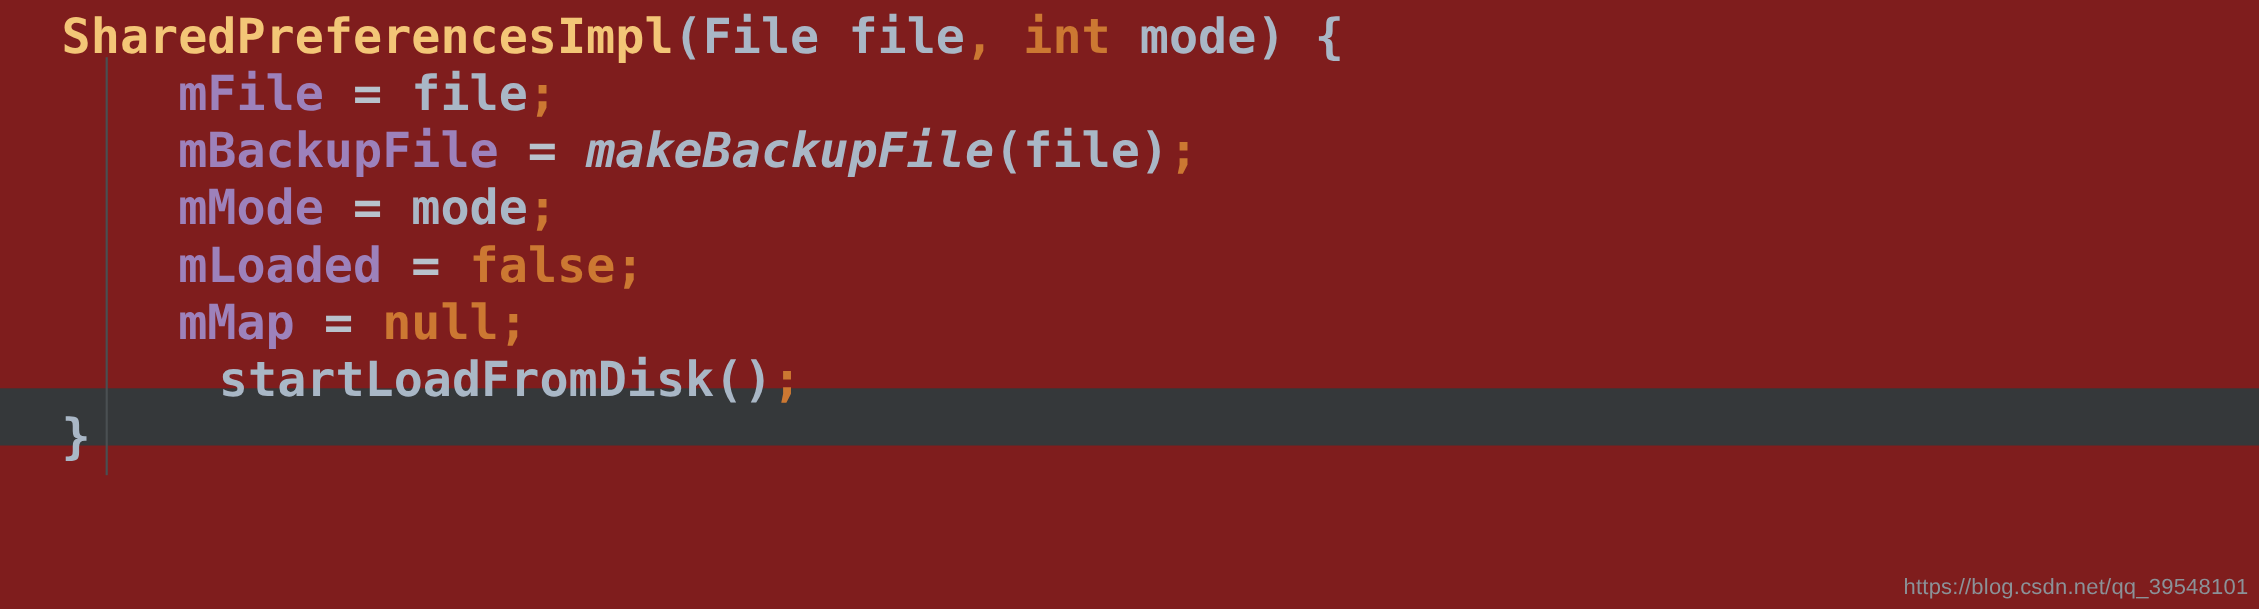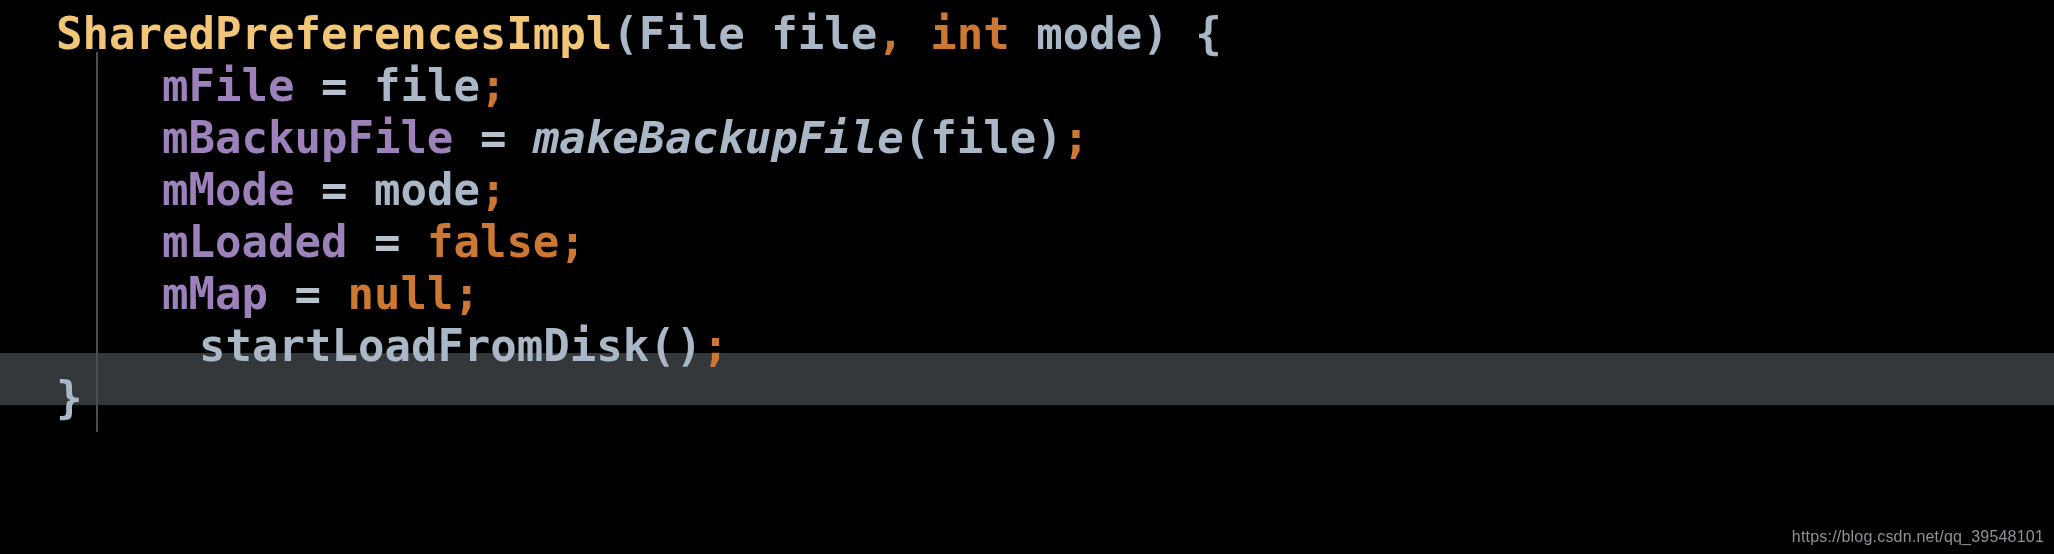--- a/index.html
+++ b/index.html
@@ -14,21 +14,21 @@
     height: 554px;
     background: #2f3337;
     overflow: hidden;
     font-family: "DejaVu Sans Mono", "Liberation Mono", monospace;
   }
 
   
   .editor {
     position: absolute;
     inset: 0;
-    background: #000000;
+    background: #7f1d1d;
   }
 
   
   .caret-line-band {
     position: absolute;
     left: 0;
     right: 0;
     top: 353px;
     height: 52px;
     background: #35383a;
@@ -75,21 +75,21 @@
   .tok-op     { color: #b8c2cc; }            
   .tok-method { color: #a9b7c6; font-style: italic; } 
   .tok-call   { color: #a9b7c6; margin-left: 37px; }            
 
   
   .watermark {
     position: absolute;
     right: 10px;
     bottom: 8px;
     font-family: "Liberation Sans", sans-serif;
-    font-size: 16px;
+    font-size: 20px;
     font-weight: normal;
     color: #8b9298;
     letter-spacing: 0.2px;
     white-space: nowrap;
   }
 </style>
 </head>
 <body>
 
 <div id="screenshot">

